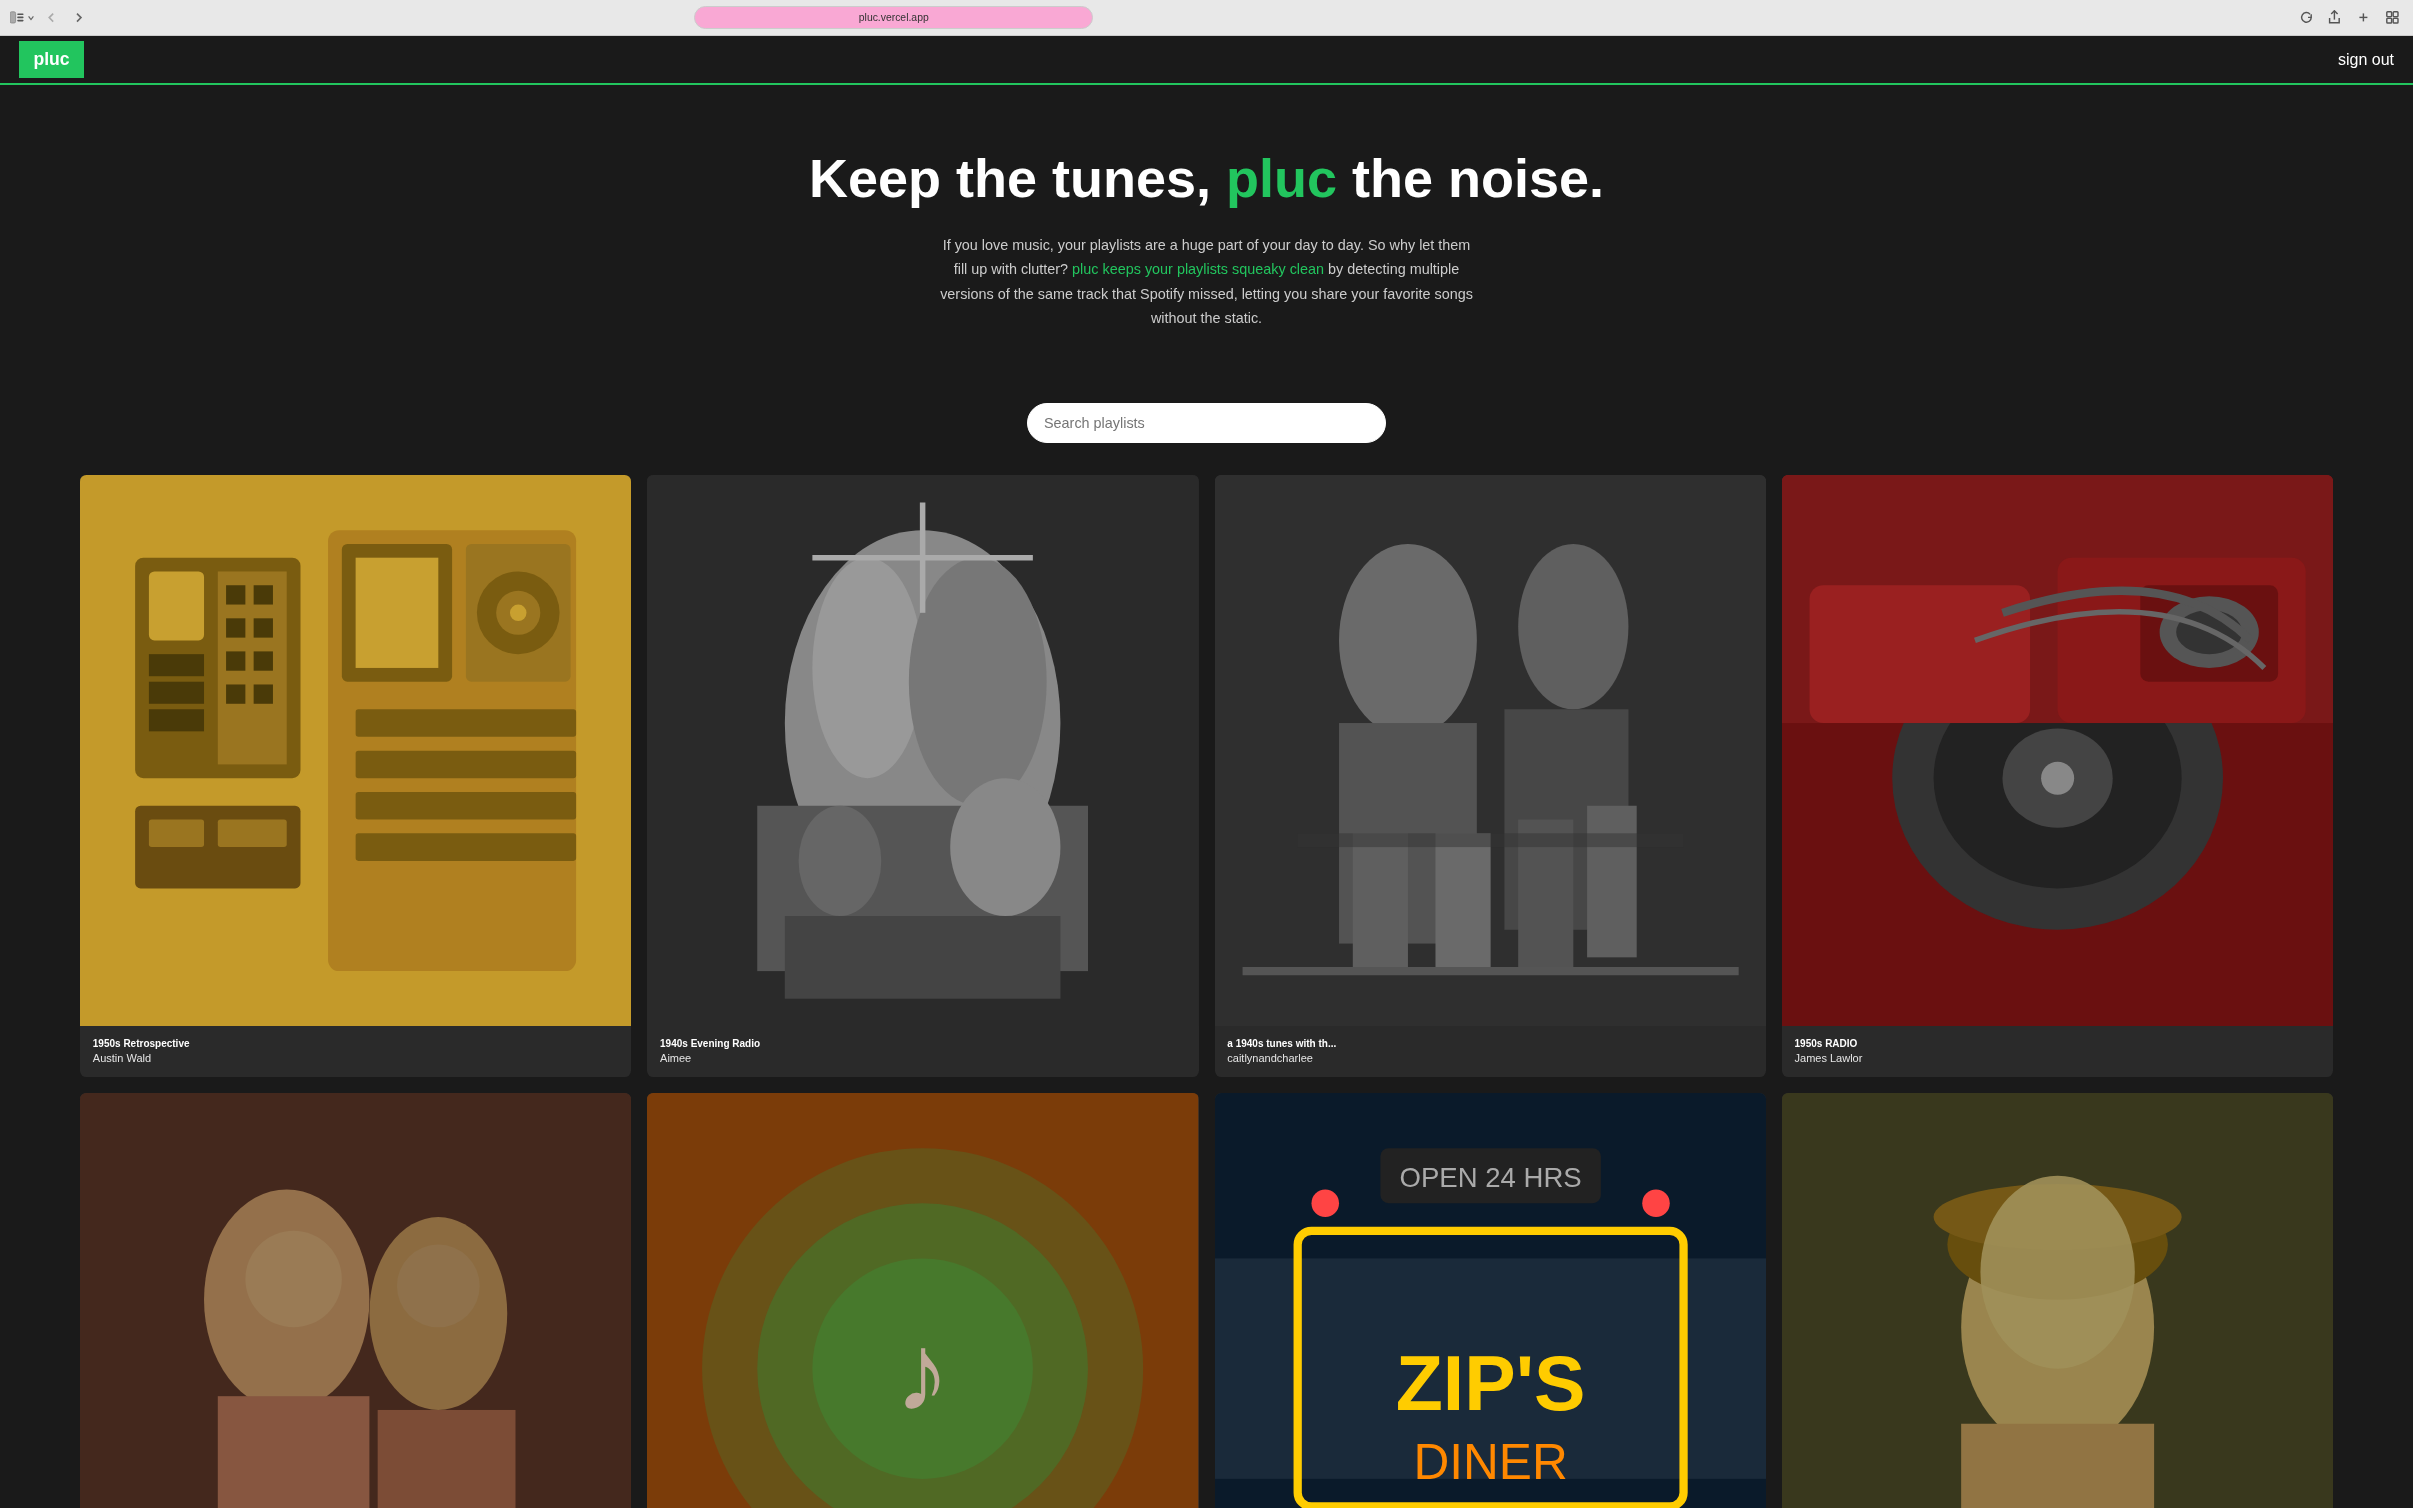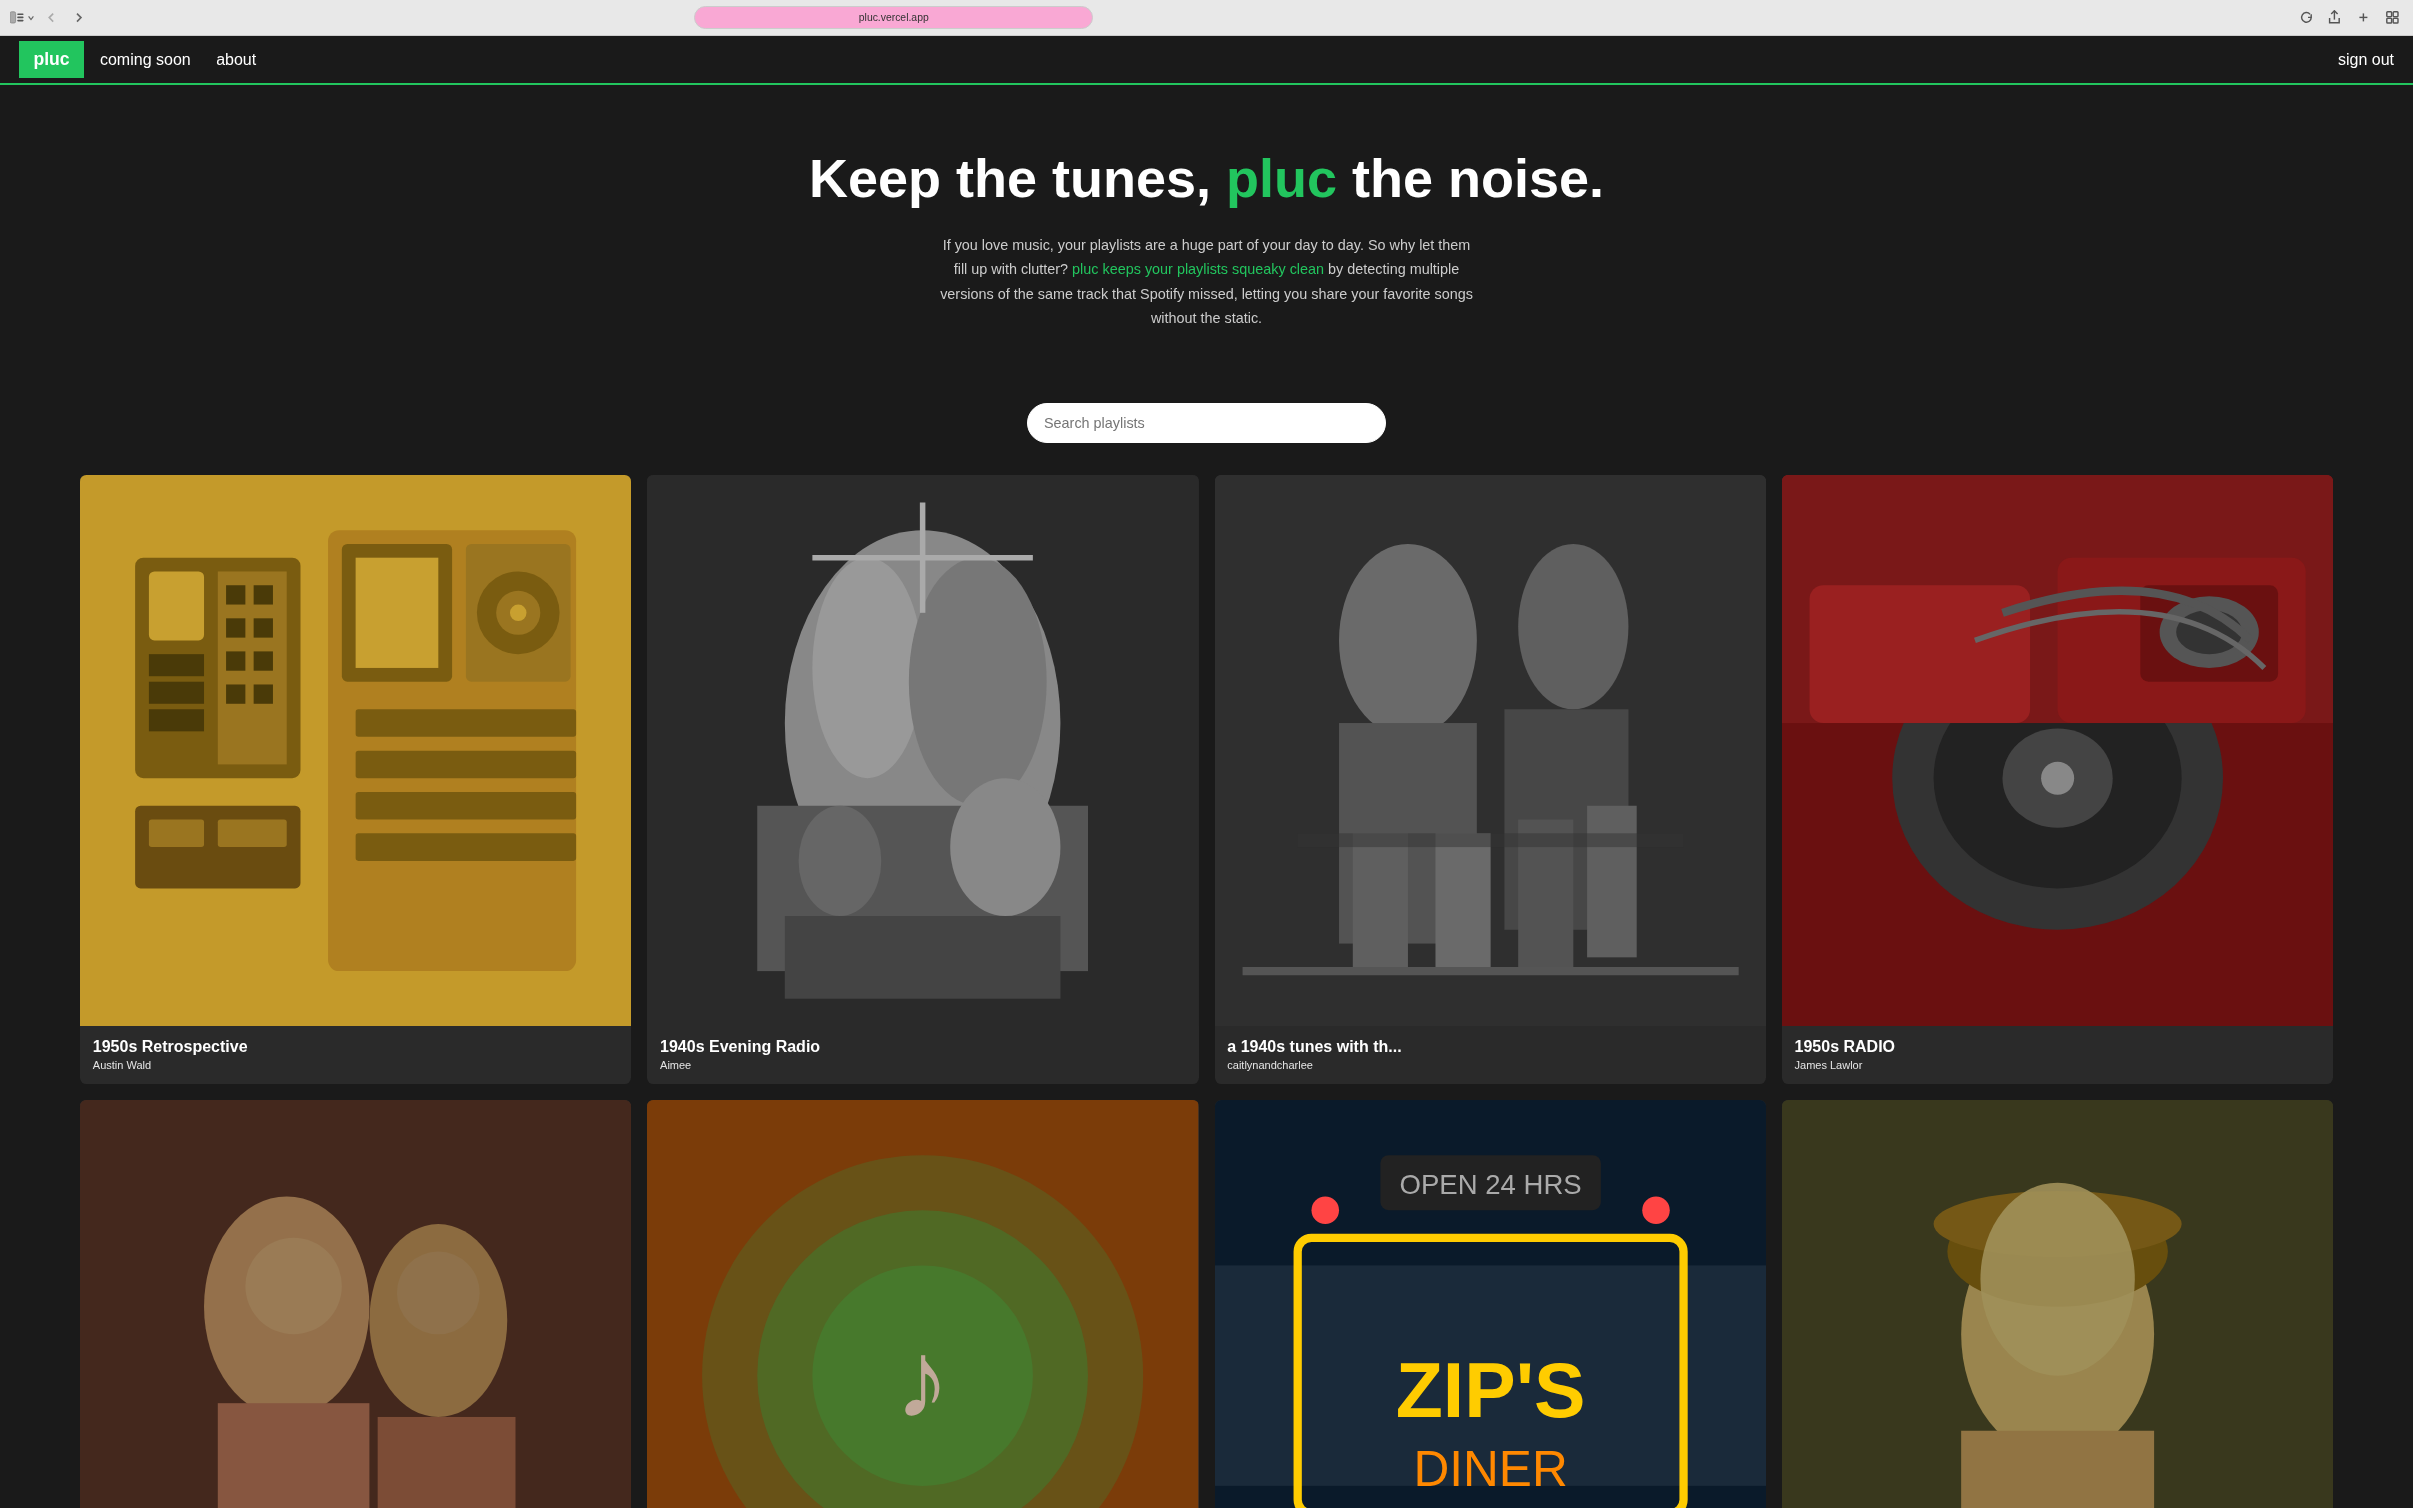--- a/index.html
+++ b/index.html
@@ -209,21 +209,21 @@
       overflow: hidden;
       cursor: pointer;
       transition: transform 0.2s;
     }
 
     .playlist-info {
       padding: 11.2px 12.8px 12.8px;
     }
 
     .playlist-name {
-      font-size: 16px;
+      font-size: 10px;
       font-weight: 600;
       color: #ffffff;
       margin-bottom: 3.2px;
     }
 
     .playlist-owner {
       font-size: 11px;
       color: #e5e5e5;
     }
 
@@ -298,24 +298,20 @@
         <rect x="9" y="1" width="6" height="6" rx="1"></rect>
         <rect x="1" y="9" width="6" height="6" rx="1"></rect>
         <rect x="9" y="9" width="6" height="6" rx="1"></rect>
       </svg>
     </button>
   </div>
 </div>
 
 <nav class="navbar">
   <div class="nav-logo">pluc</div>
-  <div class="nav-links">
-    <a class="nav-link">coming soon</a>
-    <a class="nav-link">about</a>
-  </div>
   <div class="nav-right">
     <button class="sign-out-btn">sign out</button>
   </div>
 </nav>
 
 <section class="hero">
   <h1 class="hero-title">
     <span>Keep the tunes,</span>
     <span class="brand-green">pluc</span>
     <span> </span><span>the noise.</span>

